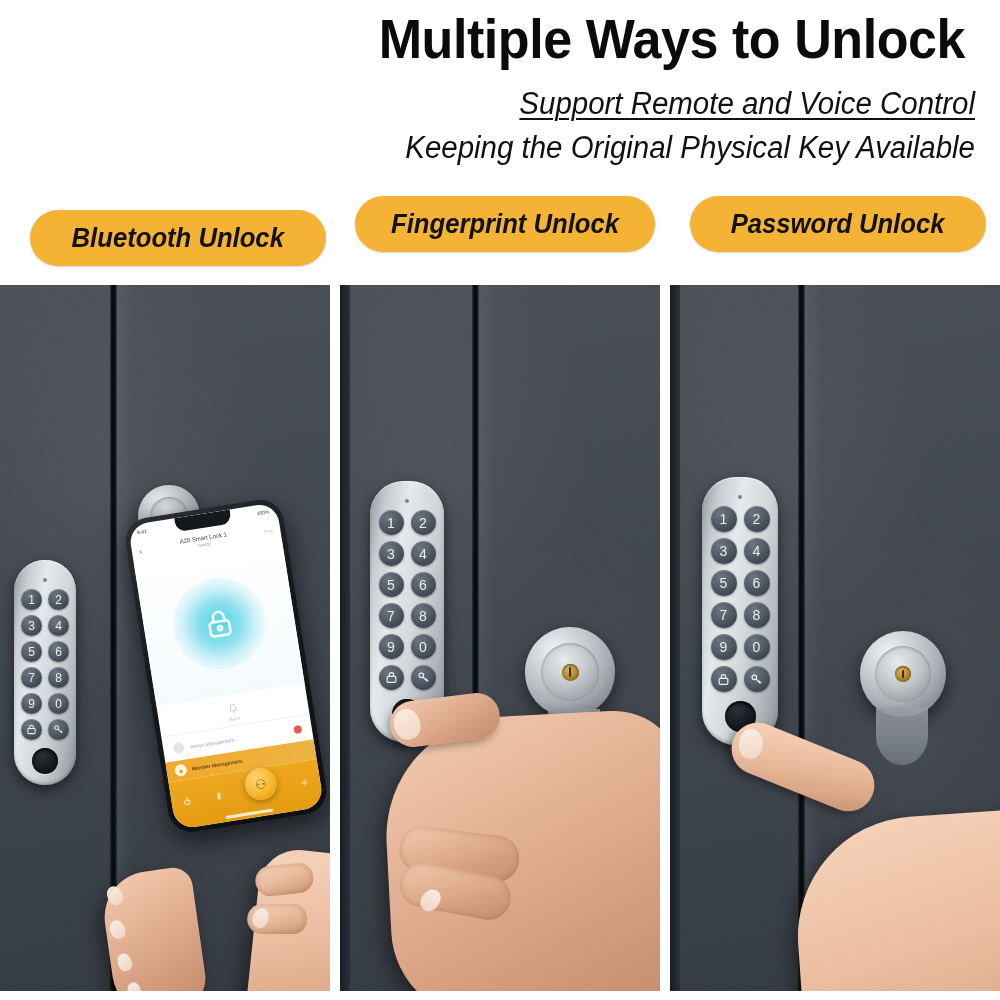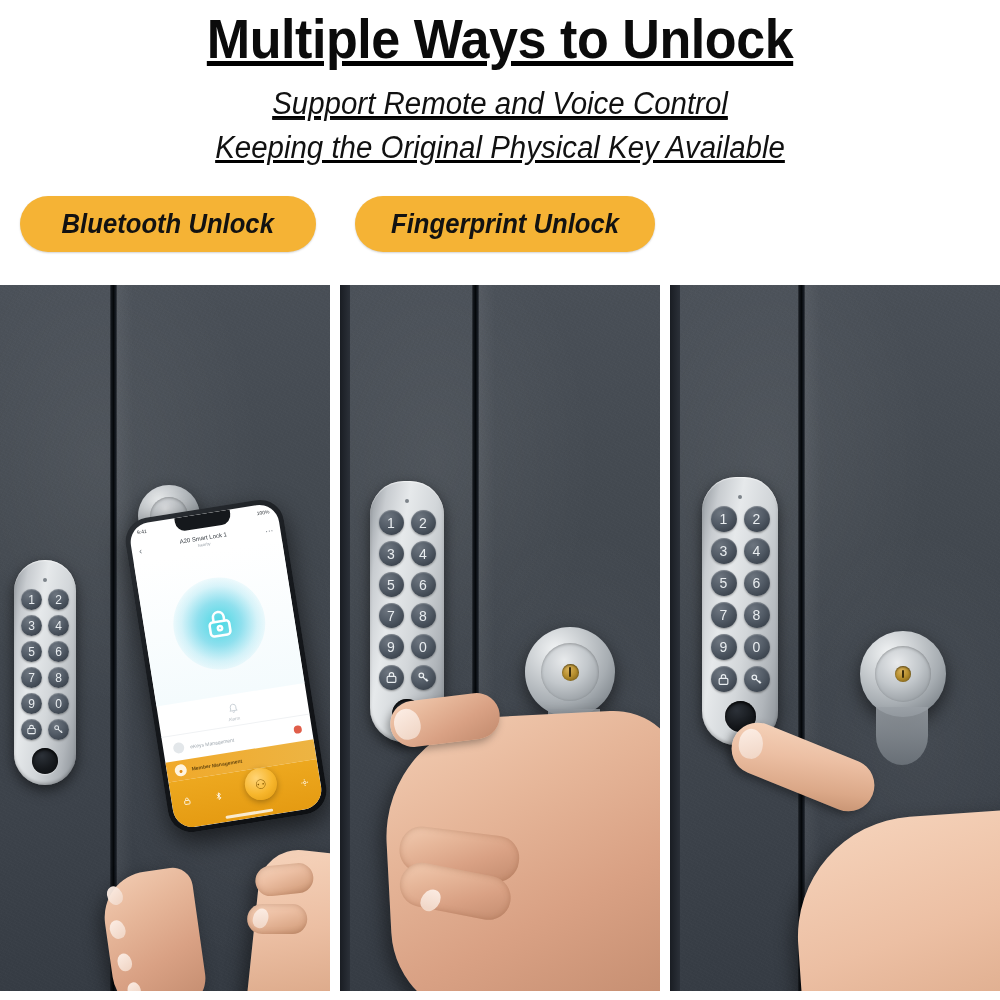--- a/index.html
+++ b/index.html
@@ -12,23 +12,22 @@
     font-family: "Liberation Sans", sans-serif;
     overflow: hidden;
     position: relative;
   }
 
   
   #header {
     width: 1000px;
     height: 180px;
     background: #ffffff;
-    text-align: center;
+    text-align: right;
     padding-top: 6px;
-    text-decoration: underline;
   }
 
   #main-title {
     font-family: "Liberation Sans", sans-serif;
     font-weight: bold;
     font-size: 56px;
     line-height: 66px;
     letter-spacing: -0.5px;
     color: #0b0b0b;
     transform: scaleX(0.93);
@@ -82,21 +81,21 @@
   .badge-label {
     font-family: "Liberation Sans", sans-serif;
     font-style: italic;
     font-weight: bold;
     font-size: 27px;
     color: #121212;
     transform: scaleX(0.95);
     white-space: nowrap;
   }
 
-  #badge-0 { left: 20px;  width: 296px; }
+  #badge-0 { left: 30px;  width: 296px; margin-top: 14px; }
   #badge-1 { left: 355px; width: 300px; }
   #badge-2 { left: 690px; width: 296px; }
 
   
   #panels {
     position: absolute;
     top: 285px;
     left: 0;
     width: 1000px;
     height: 706px;
@@ -563,20 +562,23 @@
   <div id="subtitle-1">Support Remote and Voice Control</div>
   <div id="subtitle-2">Keeping the Original Physical Key Available</div>
 </div>
 
 <div id="badges">
   <div class="badge" id="badge-0" style="background: rgb(245, 179, 53);">
     <span class="badge-label" style="color: rgb(18, 18, 18);">Bluetooth Unlock</span>
   </div>
   <div class="badge" id="badge-1" style="background: rgb(245, 179, 53); align-items: center;">
     <span class="badge-label" style="color: rgb(18, 18, 18);">Fingerprint Unlock</span>
+  </div>
+  <div class="badge" id="badge-2" style="background: rgb(245, 179, 53);">
+    <span class="badge-label" style="color: rgb(18, 18, 18);">Password Unlock</span>
   </div>
 </div>
 
 <div id="panels">
 
   <div class="panel" id="panel-0">
     <div class="door">
         <div class="door-grain"></div>
       </div>
     <div class="seam" id="seam-0"></div>

